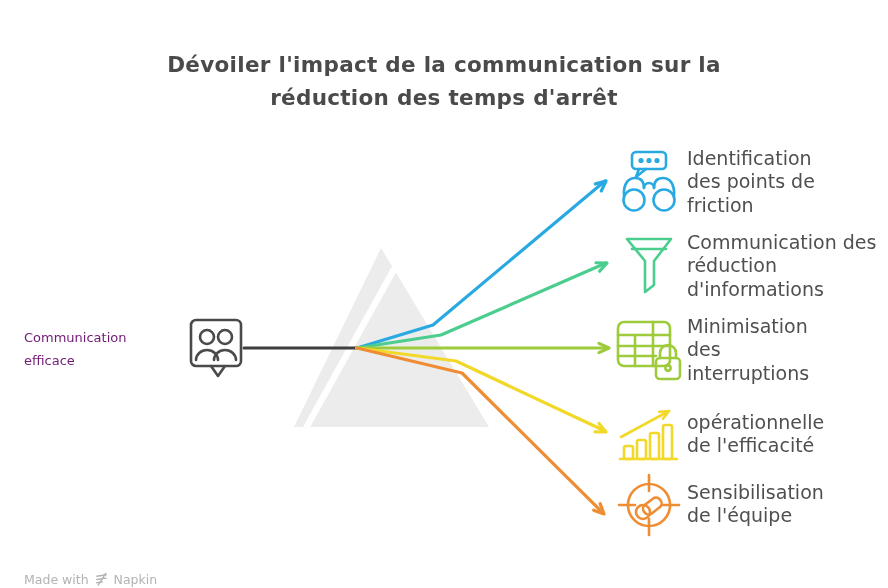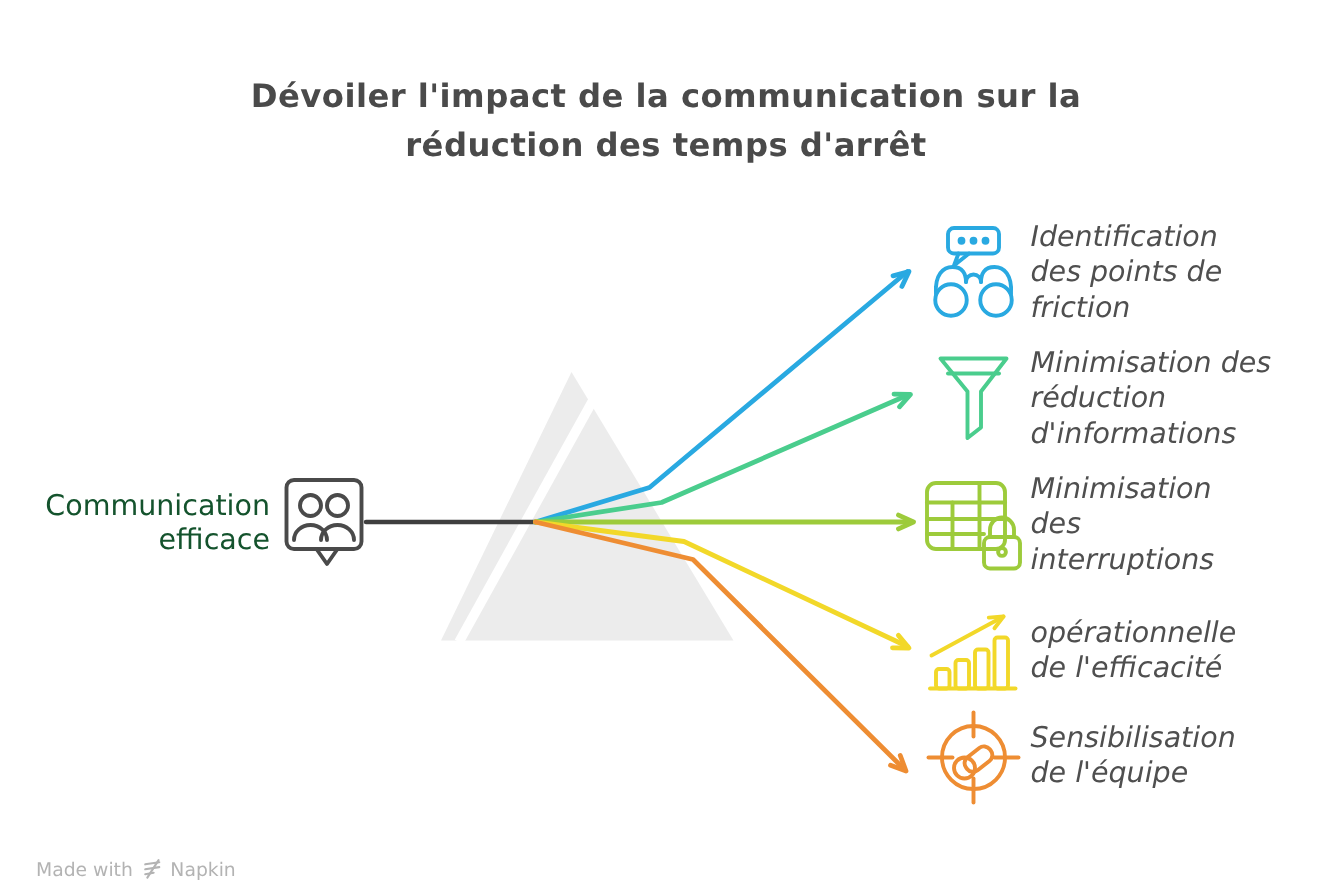--- a/index.html
+++ b/index.html
@@ -8,25 +8,25 @@
     font-family:"DejaVu Sans","Liberation Sans",sans-serif;
   }
   .title{
     position:absolute;top:48px;left:0;width:100%;text-align:center;
     font-size:21.5px;font-weight:bold;line-height:33px;color:#4A4A4A;letter-spacing:.3px;
   }
   .diagram-svg{position:absolute;top:0;left:0;}
   .arrow polyline,.arrow path{fill:none;stroke-width:3.2;stroke-linecap:round;stroke-linejoin:round;}
   .connector{stroke:#3F3F3F;stroke-width:3;stroke-linecap:round;}
   .source-node{position:absolute;left:24px;top:318px;display:flex;align-items:center;gap:9px;}
-  .source-label{width:156px;text-align:right;font-size:19px;line-height:23.5px;color:#14532d;}
+  .source-label{width:156px;text-align:left;font-size:13px;line-height:23.5px;color:#701a75;}
   .icon-svg{display:block;}
   .icon-svg *{stroke-width:2.6;stroke-linecap:round;stroke-linejoin:round;fill:none;}
   .item-row{position:absolute;left:616px;width:268px;height:72px;display:flex;align-items:center;gap:5px;}
-  .item-text{font-size:19px;line-height:23.5px;color:#4F4F4F;font-style:italic;}
+  .item-text{font-size:19px;line-height:23.5px;color:#4F4F4F;}
   .item-icon{flex:0 0 66px;display:flex;justify-content:center;}
   .footer{position:absolute;left:24px;top:572px;display:flex;align-items:center;gap:5px;
     font-size:12.5px;color:#B3B3B3;}
   .footer svg *{stroke-width:1.5;stroke-linecap:round;fill:none;}
 </style>
 </head>
 <body>
 
 <div class="canvas">
 
@@ -101,21 +101,21 @@
   </div>
 
   <div class="item-row" style="top:230px">
     <div class="item-icon">
       <svg class="icon-svg" width="52" height="62" viewBox="0 0 52 62" stroke="#4ACD8D">
         <path d="M4,4 H48 L31,26 V50 L22,57 V26 Z"></path>
         <path d="M9,14 H43"></path>
       </svg>
     </div>
     <div class="item-text">
-      <div>Minimisation des</div>
+      <div>Communication des</div>
       <div>réduction</div>
       <div>d'informations</div>
     </div>
   </div>
 
   <div class="item-row" style="top:314px">
     <div class="item-icon">
       <svg class="icon-svg" width="66" height="64" viewBox="0 0 66 64" stroke="#9DCB3B">
         <rect x="2" y="4" width="52" height="44" rx="6"></rect>
         <path d="M2,17 H54"></path>

